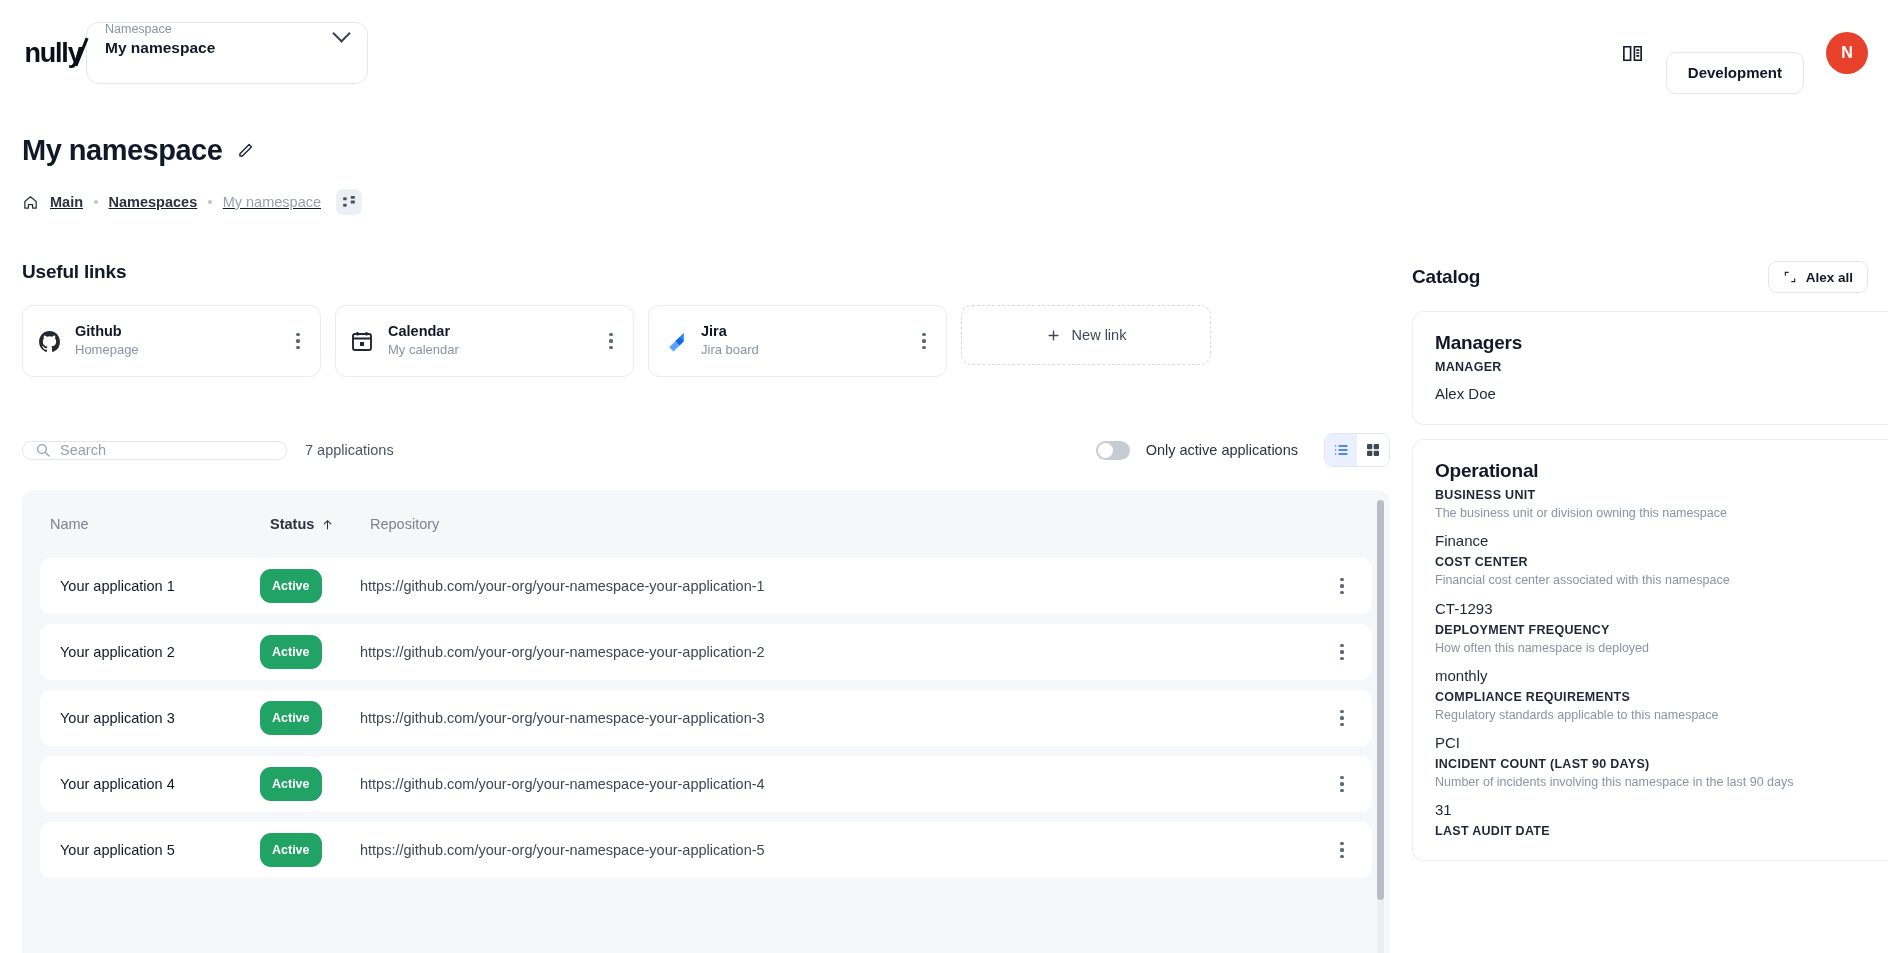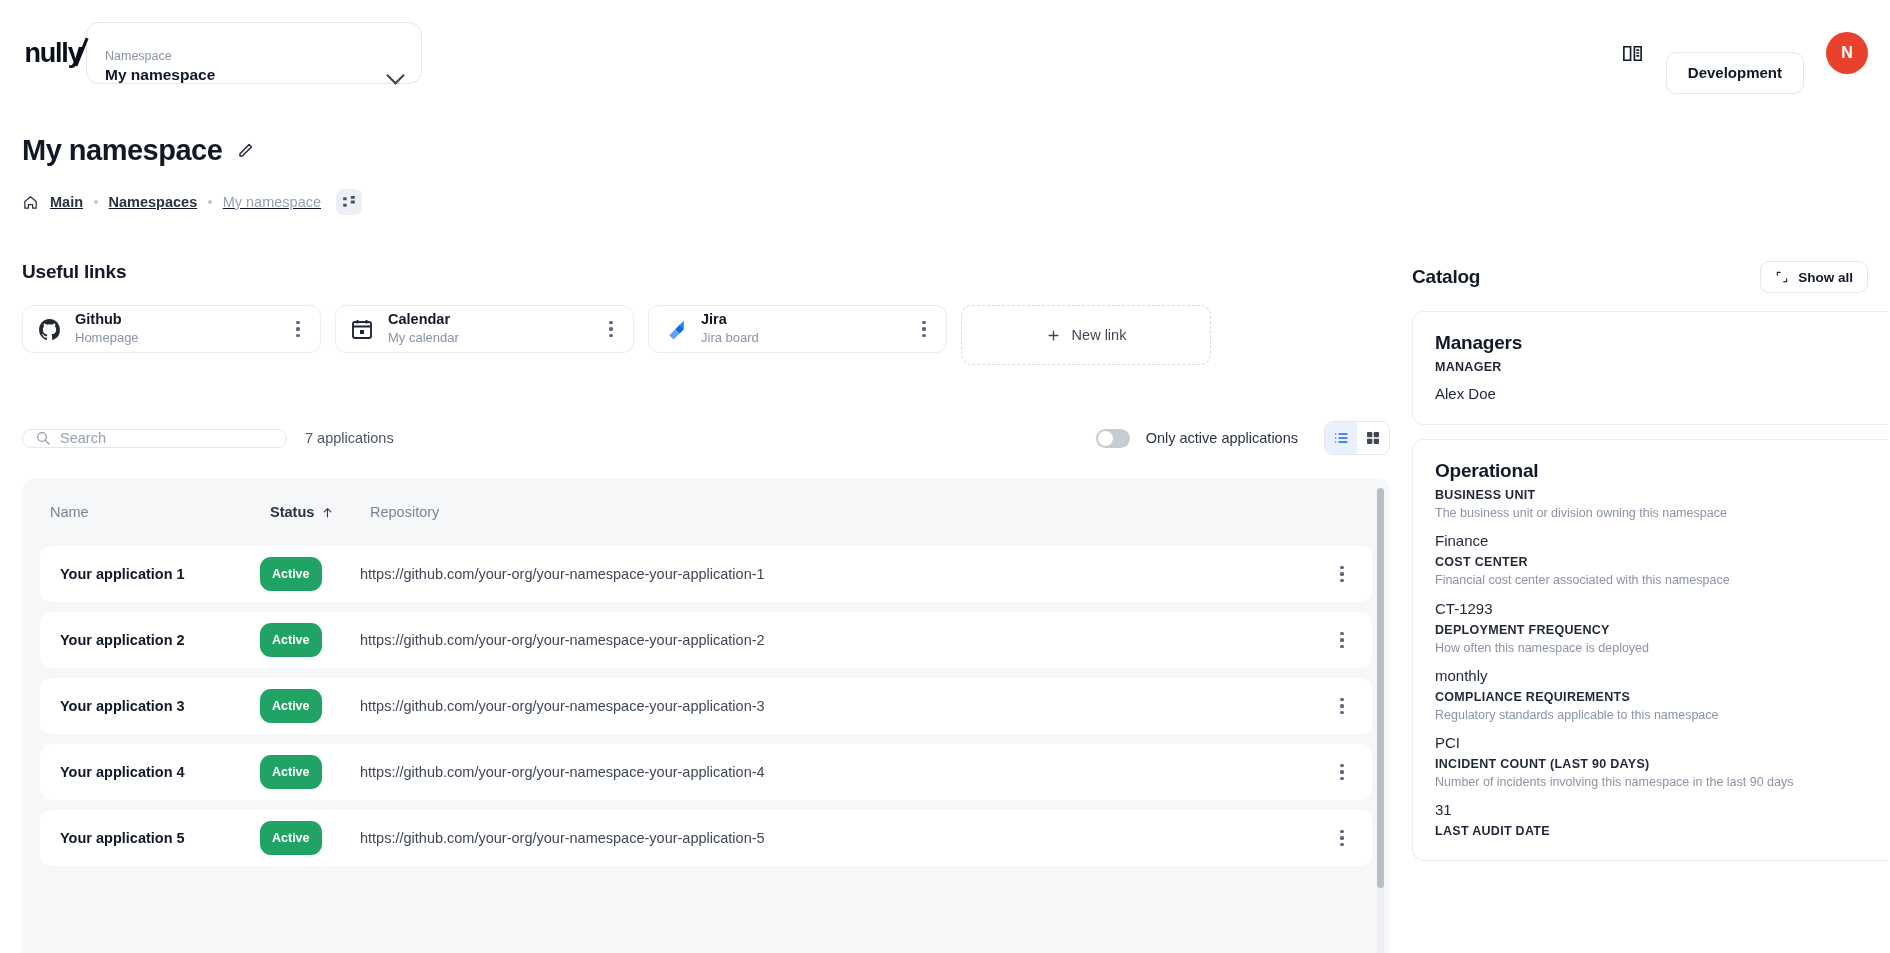--- a/index.html
+++ b/index.html
@@ -23,24 +23,24 @@
     display: flex; align-items: center; justify-content: center;
     font-size: 27px; font-weight: 800; letter-spacing: -1.2px;
     color: #0b0f19; position: relative;
   }
   .logo .slash {
     position: absolute; right: 1px; top: 2px;
     width: 3px; height: 30px; background: #0b0f19;
     transform: rotate(22deg);
   }
   .ns-select {
-    width: 336px; height: 62px;
+    width: 282px; height: 62px;
     border: 1px solid #e3e6ea; border-radius: 13px;
     background: #fff;
-    display: flex; align-items: flex-end;
+    display: flex; align-items: flex-start;
     padding: 0 16px 0 18px;
     cursor: pointer;
   }
   .ns-select .txt { flex: 1; display: flex; flex-direction: column; gap: 2px; }
   .ns-label { font-size: 12.5px; color: #8a94a4; line-height: 1.1; }
   .ns-value { font-size: 15.5px; font-weight: 700; color: #111827; line-height: 1.1; }
   .chev { width: 18px; height: 18px; position: relative; }
   .chev::before {
     content: ""; position: absolute; left: 2px; top: 4px;
     width: 11px; height: 11px;
@@ -100,21 +100,21 @@
   .content { display: flex; width: 100%; }
   .left { width: 1412px; padding: 0 22px; }
   .right { width: 478px; padding-right: 0; position: relative; }
 
   .section-title { font-size: 19px; font-weight: 800; letter-spacing: -0.2px; }
 
   
   .links-head { margin-top: 46px; }
   .links-row { display: flex; gap: 14px; margin-top: 22px; }
   .link-card {
-    width: 299px; height: 48px;
+    width: 299px; height: 72px;
     border: 1px solid #e9ecf0; border-radius: 11px; background: #fff;
     display: flex; align-items: center; padding: 0 13px; gap: 13px;
     cursor: pointer;
   }
   .link-ico { width: 26px; height: 26px; flex: 0 0 26px; display:flex; align-items:center; justify-content:center; }
   .link-txt { flex: 1; display: flex; flex-direction: column; gap: 3px; }
   .link-title { font-size: 14.5px; font-weight: 700; color: #111827; line-height: 1.1; }
   .link-sub { font-size: 13px; color: #8a94a4; line-height: 1.1; }
   .kebab { width: 18px; display: flex; flex-direction: column; align-items: center; gap: 3px; cursor: pointer; }
   .kebab i { width: 3.2px; height: 3.2px; border-radius: 50%; background: #5b6troke; background: #5b677a; display: block; }
@@ -171,21 +171,21 @@
   .th.name { width: 220px; }
   .th.status { width: 100px; color: #2b3342; font-weight: 700; display: flex; align-items: center; gap: 7px; }
   .th.repo { flex: 1; }
   .rows { padding: 0 18px 0 18px; }
   .trow {
     display: flex; align-items: center; height: 56px;
     background: #fff; border-radius: 11px; margin-bottom: 10px;
     padding: 0 10px 0 10px;
   }
   .td { font-size: 14.5px; }
-  .td.name { width: 210px; font-weight: 700; color: #111827; padding-left: 10px; }
+  .td.name { width: 210px; font-weight: 400; color: #111827; padding-left: 10px; }
   .td.status { width: 100px; }
   .badge {
     display: inline-flex; align-items: center; justify-content: center;
     height: 34px; padding: 0 12px; border-radius: 11px;
     background: #21a366; color: #fff; font-size: 12.5px; font-weight: 600;
   }
   .td.repo { flex: 1; color: #3f4756; }
   .td.act { width: 40px; display: flex; justify-content: center; }
   .scrollbar {
     position: absolute; right: 6px; top: 10px; bottom: 10px; width: 7px;
@@ -477,21 +477,21 @@
     </div>
   </div>
 
   <div class="right">
     <div class="cat-head">
       <span class="section-title">Catalog</span>
       <button class="showall">
         <svg width="14" height="14" viewBox="0 0 24 24" fill="none" stroke="#1f2737" stroke-width="2" stroke-linecap="round">
           <path d="M4 9V4h5M20 15v5h-5"></path>
         </svg>
-        <span>Show all</span>
+        <span>Alex all</span>
       </button>
     </div>
 
     <div class="cat-card">
       <h3>Managers</h3>
       <div class="field">
         <div class="f-label">MANAGER</div>
         <div class="f-value">Alex Doe</div>
       </div>
     </div>

